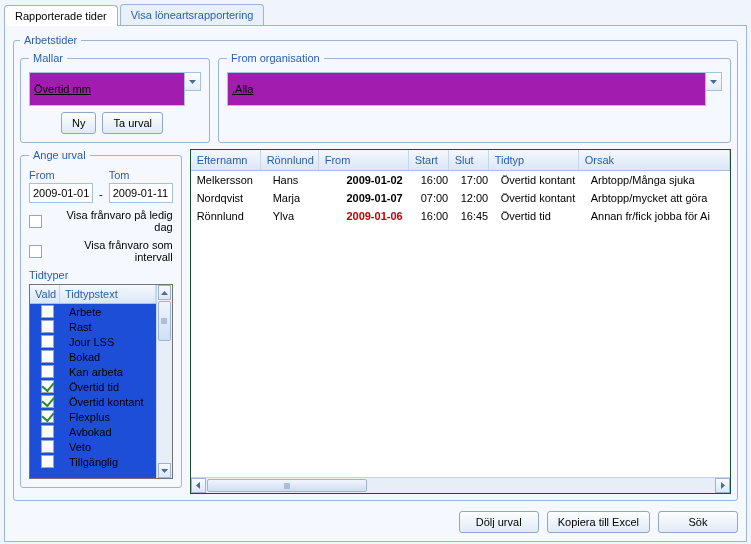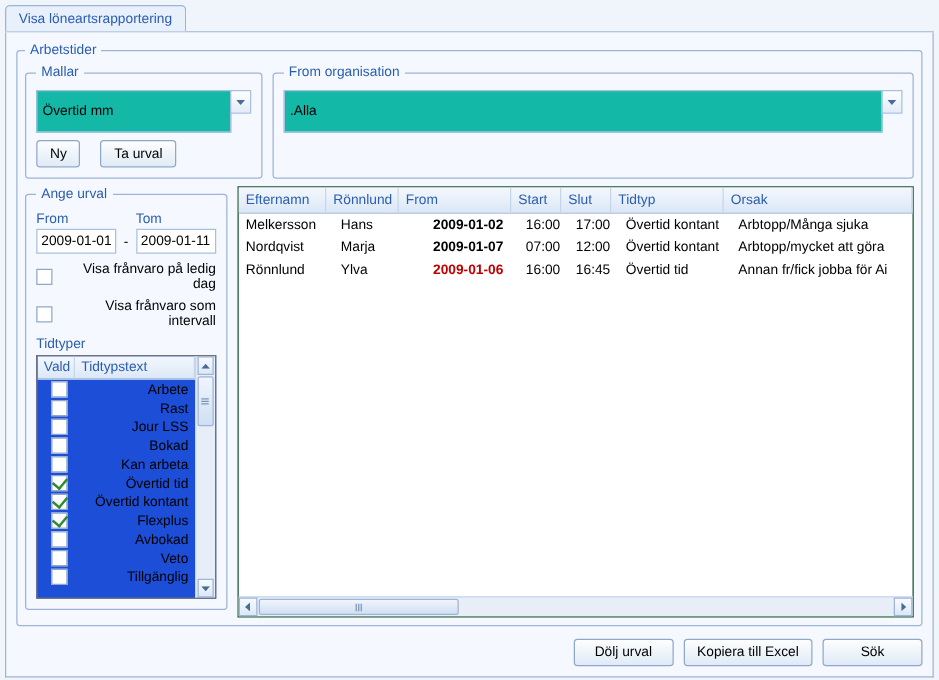--- a/index.html
+++ b/index.html
@@ -13,26 +13,26 @@
   .main-panel { border: 1px solid #9db4d6; border-top: none; padding: 8px; background: #f5f9ff; }
   
   fieldset { border: 1px solid #9db4d6; border-radius: 3px; margin: 0 0 6px 0; padding: 8px; background: #f5f9ff; }
   legend { color: #2a5db0; padding: 0 4px; font-size: 11px; }
   
   .top-row { display: flex; gap: 8px; }
   .mallar-fs { width: 190px; }
   .visa-org-fs { flex: 1; }
   
   .select-wrap { display: flex; }
-  .select { flex: 1; height: 21px; border: 1px solid #a8c0e0; background: #14b8a6; padding: 16px 4px; display: flex; align-items: center; justify-content: space-between; }
+  .select { flex: 1; height: 21px; border: 1px solid #a8c0e0; background: #a21caf; padding: 16px 4px; display: flex; align-items: center; justify-content: space-between; text-decoration: underline; }
   .select-arrow { width: 17px; height: 19px; border: 1px solid #a8c0e0; background: linear-gradient(#fefefe,#e3ecf7); margin-left: -1px; display:flex; align-items:center; justify-content:center; }
   .select-arrow svg { width: 7px; height: 4px; }
   
   .btn { height: 22px; border: 1px solid #8fa8c9; border-radius: 3px; background: linear-gradient(#fdfefe,#e0eaf6); padding: 0 10px; cursor: pointer; }
-  .btn-row { display: flex; gap: 16px; margin-top: 6px; }
+  .btn-row { display: flex; gap: 6px; margin-top: 6px; margin-left: 32px; }
   
   .body-row { display: flex; gap: 8px; }
   .ange-fs { width: 148px; }
   .grid-wrap { flex: 1; display: flex; flex-direction: column; }
   
   .from-tom { display: flex; gap: 4px; align-items: flex-end; }
   .date-col { display: flex; flex-direction: column; }
   .date-col .lbl { color: #2a5db0; margin-bottom: 2px; }
   .date-input { width: 64px; height: 20px; border: 1px solid #a8c0e0; background: #fff; padding: 2px 3px; }
   .dash { padding: 0 2px 3px 2px; }
@@ -42,21 +42,21 @@
   .chk.checked::after { content:""; position:absolute; left:2px; top:-1px; width:6px; height:9px; border:solid #2e8b2e; border-width:0 2px 2px 0; transform:rotate(40deg); }
   
   .tidtyper-lbl { color: #2a5db0; margin-top: 6px; margin-bottom: 3px; }
   
   .tid-list { border: 1px solid #737373; background:#1d4ed8; height: 195px; display:flex; }
   .tid-scroll { flex:1; overflow:hidden; }
   .tid-hdr { display:flex; background: linear-gradient(#f4f8fe,#dbe7f6); border-bottom:1px solid #a8c0e0; }
   .tid-hdr .hcell { padding: 3px 5px; border-right:1px solid #c6d6ea; color:#2a5db0; }
   .hcell.vald { width: 30px; }
   .hcell.text { flex:1; }
-  .tid-row { display:flex; align-items:center; padding: 1px 5px; gap: 4px; text-align: right; }
+  .tid-row { display:flex; align-items:center; padding: 1px 5px; gap: 4px; }
   .tid-row .cell-vald { width: 30px; display:flex; justify-content:flex-start; padding-left:6px; }
   .tid-row .cell-text { flex:1; }
   .tid-sb { width: 16px; background: #e8eef7; border-left:1px solid #c6d6ea; position:relative; }
   .tid-sb .thumb { position:absolute; top:16px; left:1px; width:13px; height:40px; background:linear-gradient(#f0f5fc,#cfdff2); border:1px solid #9db4d6; border-radius:2px; display:flex; align-items:center; justify-content:center; }
   .tid-sb .arr { position:absolute; left:1px; width:13px; height:15px; background:linear-gradient(#f7faff,#dce8f6); border:1px solid #9db4d6; display:flex; align-items:center; justify-content:center; }
   .tid-sb .arr.up { top:0; }
   .tid-sb .arr.dn { bottom:0; }
   
   .grid { border:1px solid #14532d; background:#fff; flex:1; display:flex; flex-direction:column; height: 316px; }
   .grid-hdr { display:flex; background: linear-gradient(#f4f8fe,#dbe7f6); border-bottom:1px solid #a8c0e0; }
@@ -87,20 +87,21 @@
   .footer-btns { display:flex; justify-content:flex-end; gap:8px; margin-top:8px; padding: 0 2px; }
   .footer-btns .btn { min-width: 76px; }
   
   .grip { width:8px; height:8px; }
   .grip line { stroke:#7a94b8; stroke-width:1; }
 </style>
 </head>
 <body>
 
 <div class="tabs">
+  <div class="tab active">Rapporterade tider</div>
   <div class="tab inactive">Visa löneartsrapportering</div>
 </div>
 
 <div class="main-panel">
 
   <fieldset style="padding:6px;">
     <legend>Arbetstider</legend>
 
     <div class="top-row">
       <fieldset class="mallar-fs">

